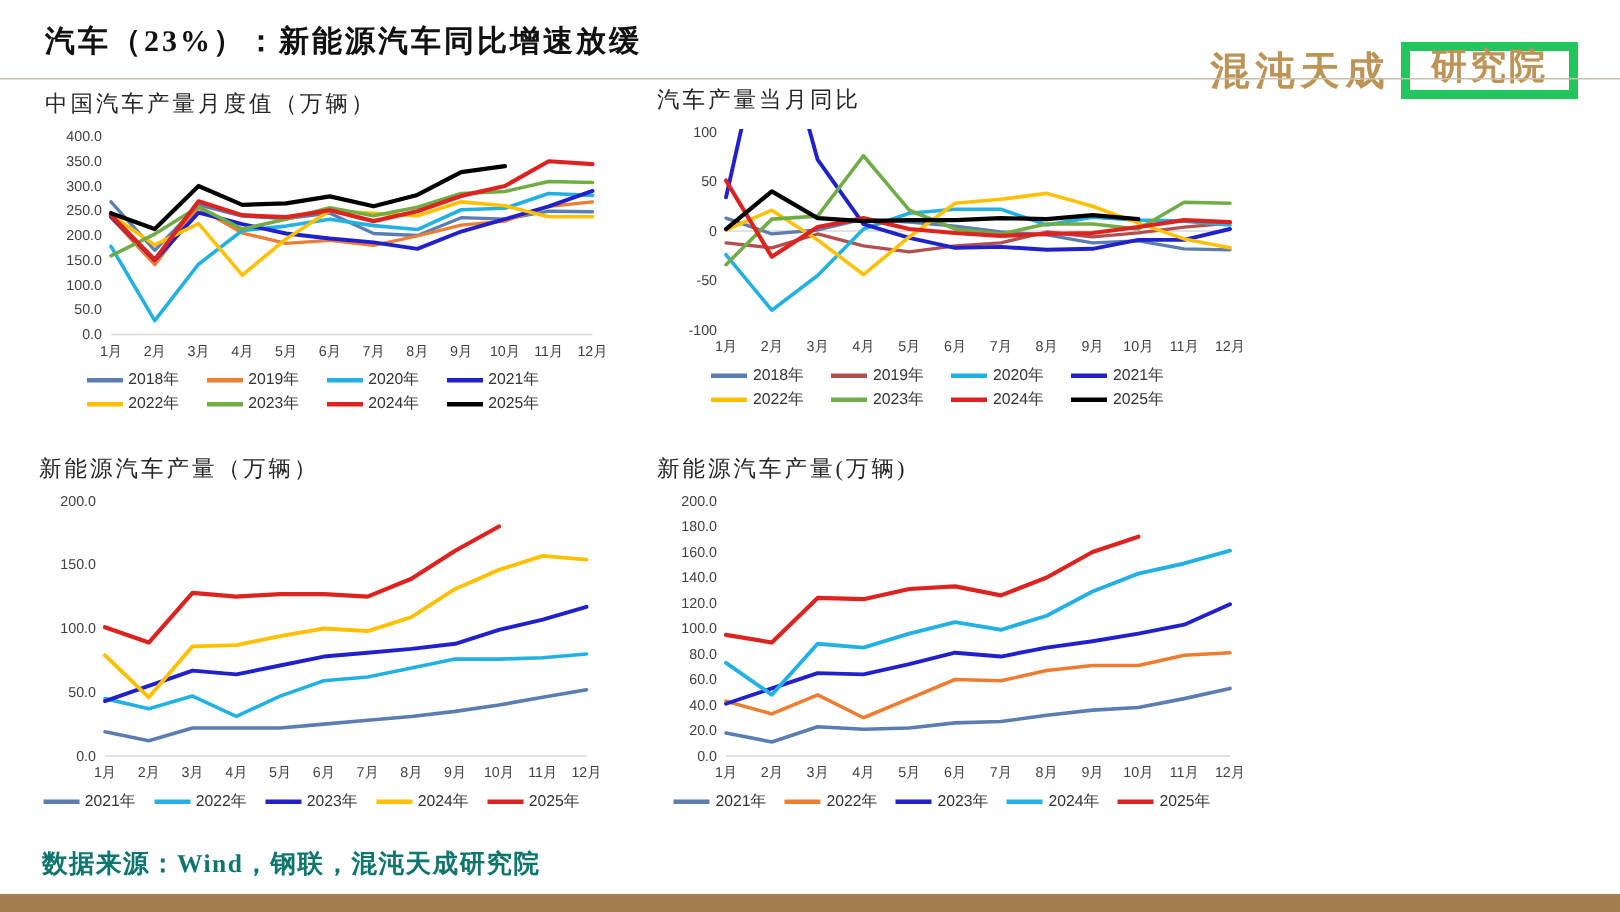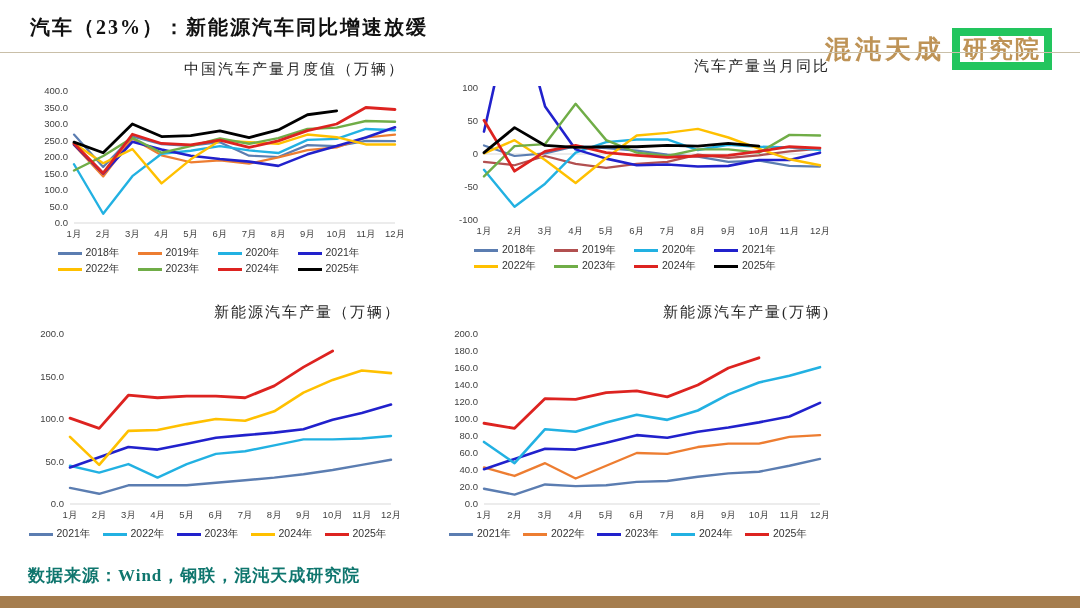--- a/index.html
+++ b/index.html
@@ -6,32 +6,32 @@
   html, body { width: 1080px; height: 608px; background: #ffffff; overflow: hidden;
     font-family: "Liberation Sans", sans-serif; }
   #slide { position: relative; width: 1080px; height: 608px; background: #fff; border-radius: 10px; }
 
   
   .header-title { position: absolute; left: 30px; top: 14px; font-size: 20px; font-weight: bold;
     color: #111; letter-spacing: 2px; font-family: "Liberation Serif", serif; }
   .logo { position: absolute; right: 28px; top: 28px; display: flex; align-items: center;
     color: #BE9356; font-family: "Liberation Serif", serif; font-weight: bold; }
   .logo-main { font-size: 26px; letter-spacing: 4px; }
-  .logo-box { font-size: 24px; letter-spacing: 2px; border: 8px solid #22c55e; padding: 0 3px;
-    margin-left: 7px; line-height: 1.1; }
+  .logo-box { font-size: 24px; letter-spacing: 2px; border: 6px solid #22c55e; padding: 0 14px;
+    margin-left: 7px; line-height: 1.1; font-family: Liberation Mono, monospace; }
   .header-rule { position: absolute; left: 0; top: 52px; width: 1080px; height: 1px;
     background: #C9BFA8; }
 
   
   .chart-cell { position: absolute; }
   .cell-tl { left: 30px;  top: 60px;  width: 375px; }
   .cell-tr { left: 438px; top: 57px;  width: 392px; }
   .cell-bl { left: 26px;  top: 303px; width: 375px; }
   .cell-br { left: 438px; top: 303px; width: 392px; }
-  .chart-title { text-align: right; font-size: 15px; color: #262626; letter-spacing: 2px;
+  .chart-title { text-align: left; font-size: 15px; color: #262626; letter-spacing: 2px;
     font-family: "Liberation Serif", serif; margin-bottom: 4px; }
   .plot { display: block; }
   .tick-label { font-size: 9.5px; fill: #3f3f3f; font-family: "Liberation Sans", sans-serif; }
   .month-label { font-size: 9.5px; fill: #3f3f3f; font-family: "Liberation Sans", sans-serif; }
 
   .legend { display: flex; flex-wrap: wrap; justify-content: center; margin-top: 2px; }
   .legend-item { display: flex; align-items: center; width: 80px; margin: 1px 0; }
   .legend-item .swatch { display: inline-block; width: 24px; height: 3px; margin-right: 4px;
     flex: 0 0 24px; }
   .legend-item .lg-label { font-size: 10.5px; color: #333; white-space: nowrap; }

